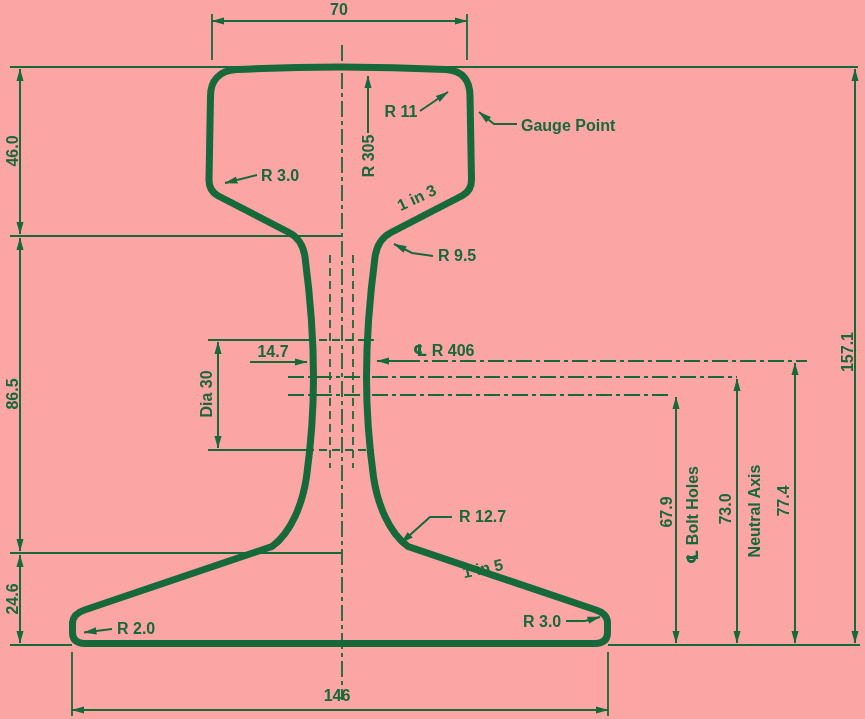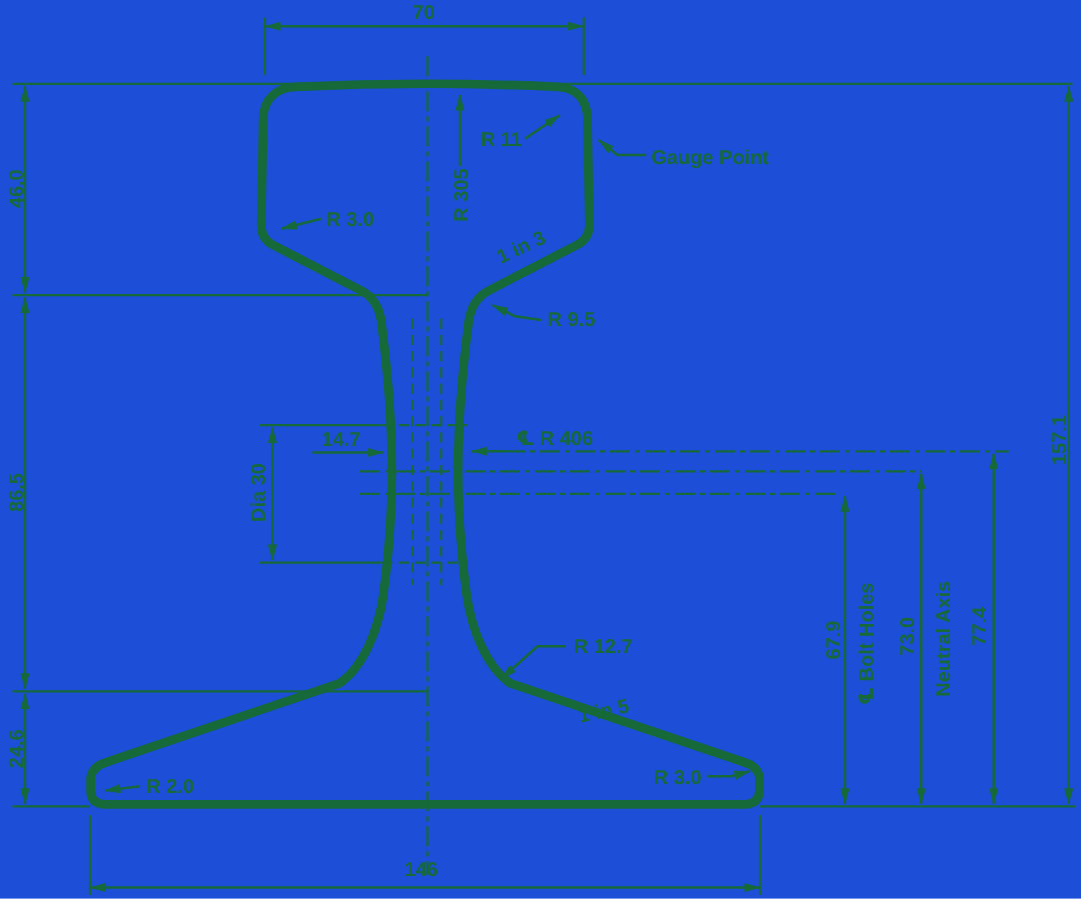--- a/index.html
+++ b/index.html
@@ -1,16 +1,16 @@
 <!DOCTYPE html>
 <html><head>
 <meta charset="utf-8">
 <style>
   html,body{margin:0;padding:0;background:#ffffff;}
-  .stage{position:relative;width:865px;height:719px;background:#1d4ed8;overflow:hidden;}
+  .stage{position:relative;width:865px;height:719px;background:#fca5a5;overflow:hidden;}
   svg{display:block;}
   .outline{fill:none;stroke:#166939;stroke-width:7;stroke-linejoin:round;stroke-linecap:round;}
   .dim{fill:none;stroke:#166939;stroke-width:2;}
   .ext{fill:none;stroke:#166939;stroke-width:1.8;}
   .cdash{fill:none;stroke:#166939;stroke-width:1.8;stroke-dasharray:16 4 4 4;}
   .hdash{fill:none;stroke:#166939;stroke-width:1.8;stroke-dasharray:8 5;}
   .lbl{fill:#166939;font-family:"Liberation Sans","DejaVu Sans",sans-serif;font-size:16px;font-weight:bold;}
   .arrfill{fill:#166939;}
 </style>
 </head>

